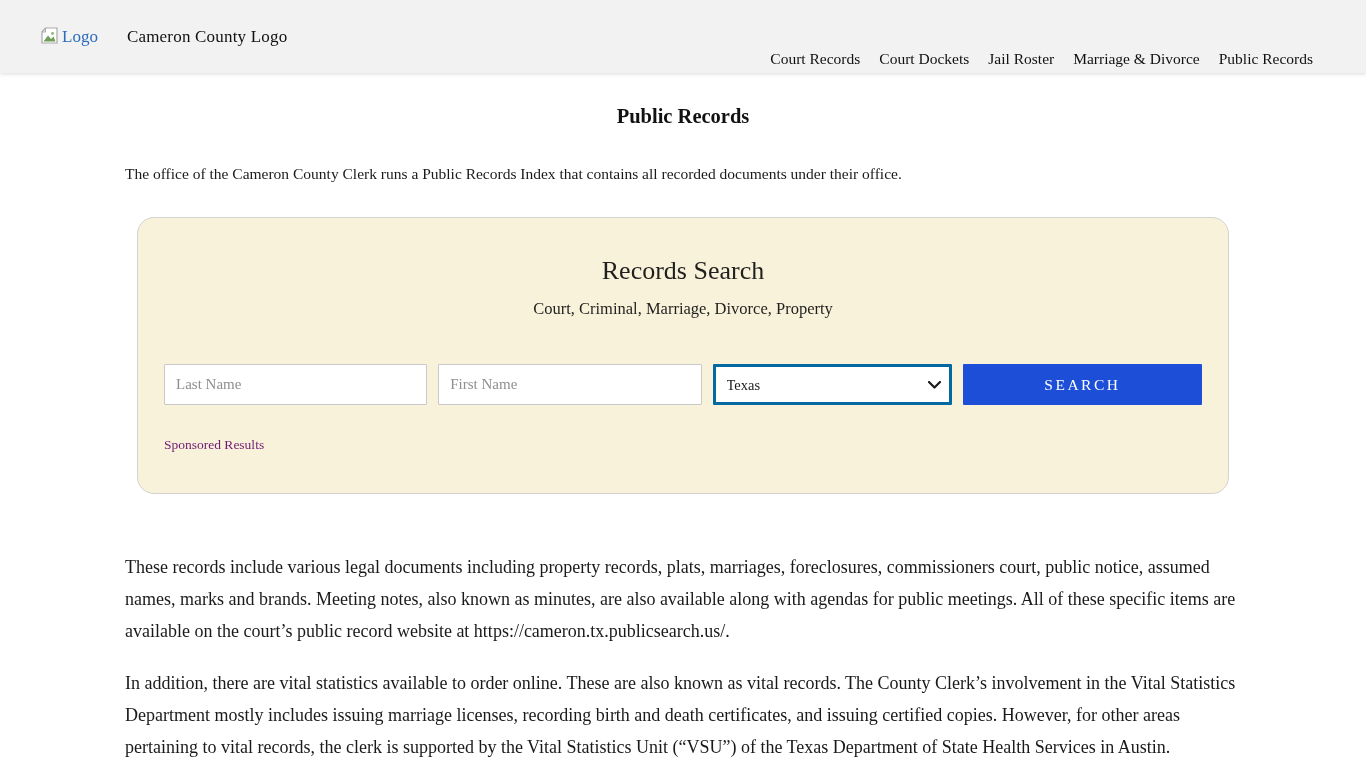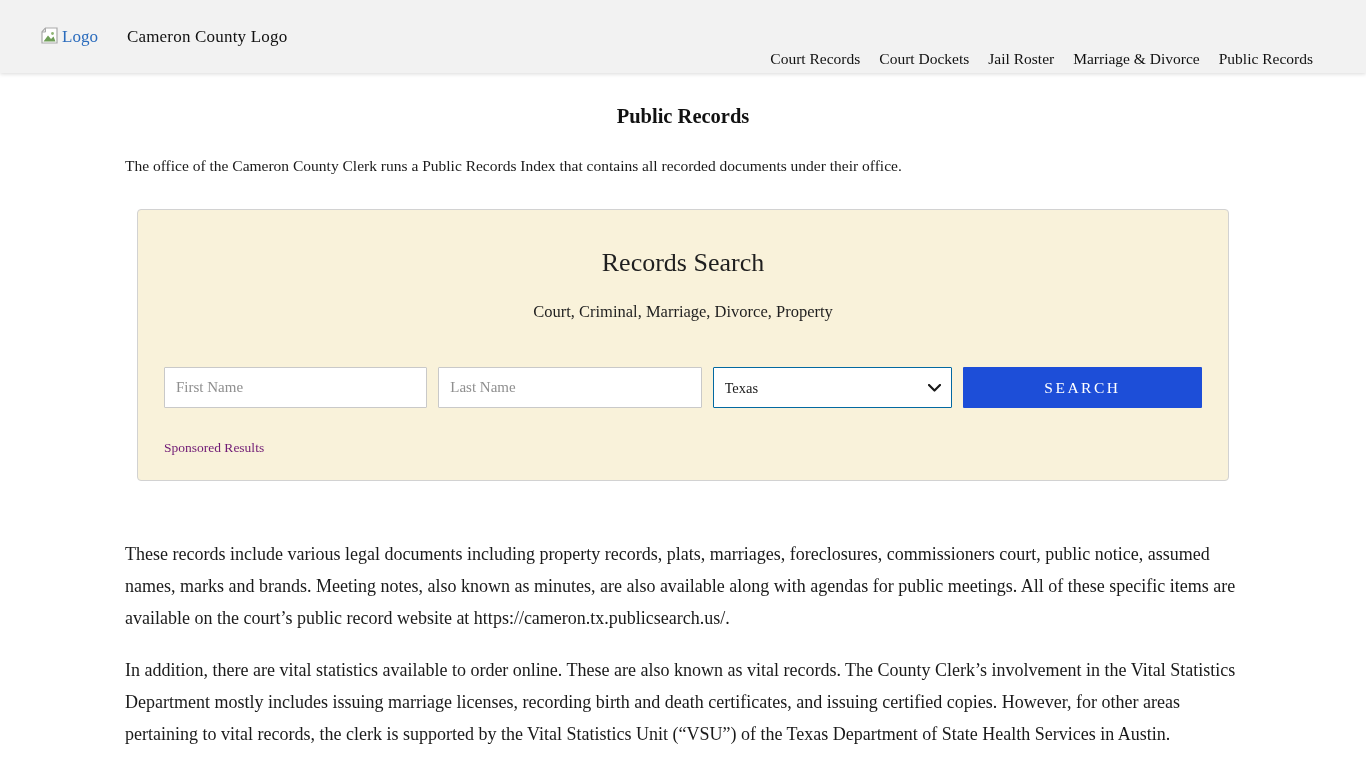--- a/index.html
+++ b/index.html
@@ -44,41 +44,41 @@
   .breadcrumb .current { color: #3a3a3a; font-weight: bold; }
 
   .page-title {
     text-align: center;
     font-size: 20.5px;
     font-weight: bold;
     color: #111;
     margin-top: 32px;
   }
 
-  .intro { margin-top: 26px; font-size: 15.5px; line-height: 24px; }
+  .intro { margin-top: 34px; font-size: 15.5px; line-height: 24px; }
 
   
   .search-panel {
     margin: 31px 12px 0;
     background: #f9f2da;
     border: 1px solid #d2d2d2;
-    border-radius: 4px;
-    padding: 38px 26px 24px;
+    border-radius: 17px;
+    padding: 38px 26px 40px;
   }
   .panel-title {
     text-align: center;
     font-size: 26px;
     font-weight: 400;
     color: #1f1f1f;
   }
   .panel-subtitle {
     text-align: center;
     font-size: 16.5px;
     color: #1f1f1f;
-    margin-top: 24px;
+    margin-top: 13px;
   }
   .search-form {
     display: flex;
     gap: 11px;
     margin-top: 45px;
     height: 41px;
   }
   .search-form > * { flex: 1 1 0; min-width: 0; }
   .text-input {
     height: 100%;
@@ -89,21 +89,21 @@
     font-size: 15px;
     color: #333;
     border-radius: 1px;
     outline: none;
   }
   .text-input::placeholder { color: #8f8f8f; opacity: 1; }
   .select-wrap { position: relative; height: 100%; }
   .state-select {
     width: 100%; height: 100%;
     -webkit-appearance: none; -moz-appearance: none; appearance: none;
-    border: 1px solid #0369a1;
+    border: 3px solid #0369a1;
     background: #fff;
     padding: 0 30px 0 11px;
     font-family: "Liberation Serif", "DejaVu Serif", serif;
     font-size: 14.5px;
     color: #1a1a1a;
     border-radius: 1px;
     outline: none;
     cursor: pointer;
   }
   .select-chevron {
@@ -166,22 +166,22 @@
 
   <h1 class="page-title">Public Records</h1>
 
   <p class="intro">The office of the Cameron County Clerk runs a Public Records Index that contains all recorded documents under their office.</p>
 
   <section class="search-panel">
     <h2 class="panel-title">Records Search</h2>
     <div class="panel-subtitle">Court, Criminal, Marriage, Divorce, Property</div>
 
     <div class="search-form">
+      <input type="text" class="text-input" placeholder="Last Name" style="">
       <input type="text" class="text-input" placeholder="First Name" style="">
-      <input type="text" class="text-input" placeholder="Last Name" style="">
       <div class="select-wrap">
         <select class="state-select">
           <option selected="">Texas</option>
         </select>
         <span class="select-chevron">
           <svg width="13" height="8" viewBox="0 0 13 8">
             <path d="M1 1 L6.5 6.5 L12 1" fill="none" stroke="#1a1a1a" stroke-width="2.2" stroke-linecap="round" stroke-linejoin="round"></path>
           </svg>
         </span>
       </div>

